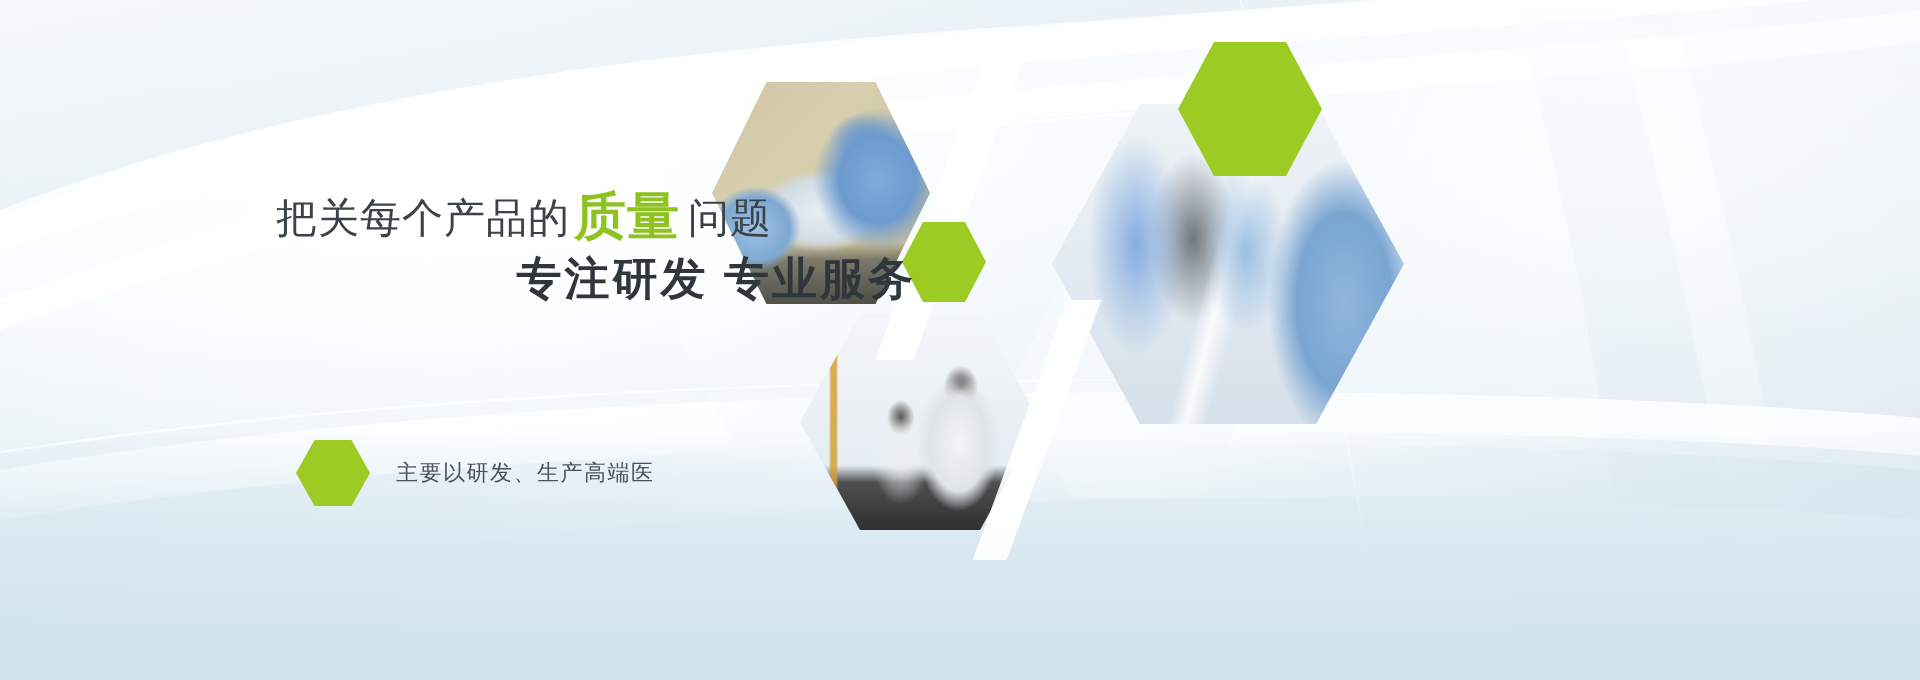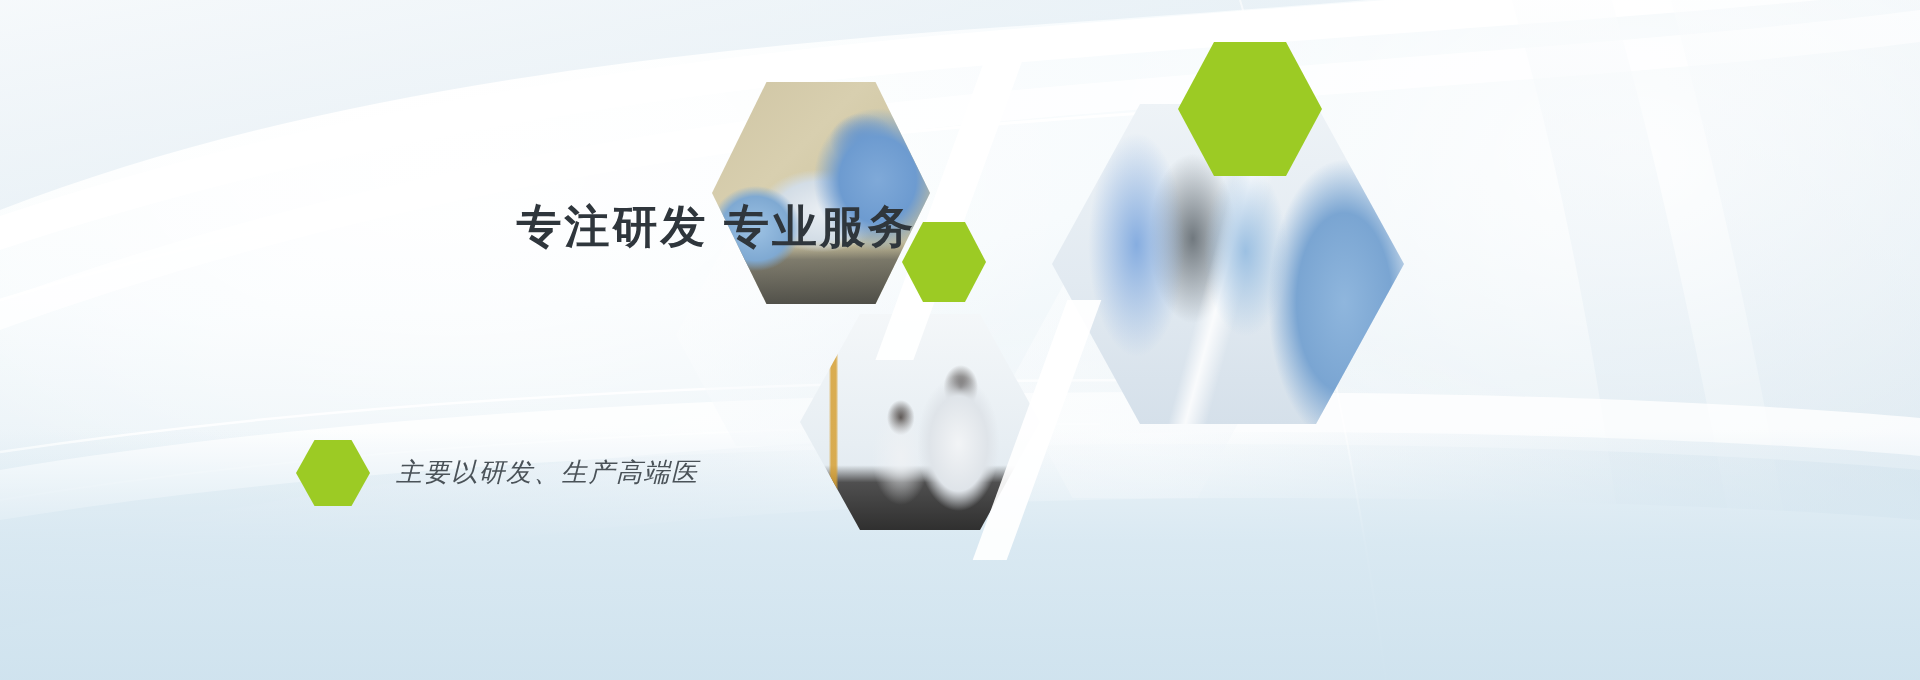--- a/index.html
+++ b/index.html
@@ -70,23 +70,22 @@
   .desc-row{
     position:absolute;left:296px;top:440px;display:flex;align-items:center;
   }
   .hex-bullet{
     width:74px;height:66px;flex:0 0 auto;
     background:#9ccb24;
     clip-path:polygon(25% 0%,75% 0%,100% 50%,75% 100%,25% 100%,0% 50%);
     margin-right:26px;
   }
   .desc-text{
-    font-size:26px;color:#4a5258;line-height:1.75;letter-spacing:1.5px;
+    font-size:22px;color:#4a5258;line-height:1.75;letter-spacing:1.5px;
     white-space:nowrap;
-    font-style:italic;
   }
 
   
   .hex{
     position:absolute;
     clip-path:polygon(25% 0%,75% 0%,100% 50%,75% 100%,25% 100%,0% 50%);
     overflow:hidden;
   }
   .hex-green{background:#9ccb24;}
 
@@ -217,20 +216,25 @@
   <div class="hex" id="hex-photo-corridor"></div>
   <div class="hex" id="hex-photo-lab"></div>
 
   <div class="wedge" id="wedge-a"></div>
   <div class="wedge" id="wedge-b"></div>
 
   <div class="hex hex-green" id="hex-green-small"></div>
   <div class="hex hex-green" id="hex-green-large"></div>
 
   <div class="text-block">
+    <div class="headline">
+      <span class="hl-plain">把关每个产品的</span>
+      <span class="hl-accent">质量</span>
+      <span class="hl-tail">问题</span>
+    </div>
     <div class="subhead">专注研发 专业服务</div>
   </div>
 
   <div class="desc-row">
     <div class="hex-bullet"></div>
     <div class="desc-text">
       <div>主要以研发、生产高端医</div>
     </div>
   </div>
 

